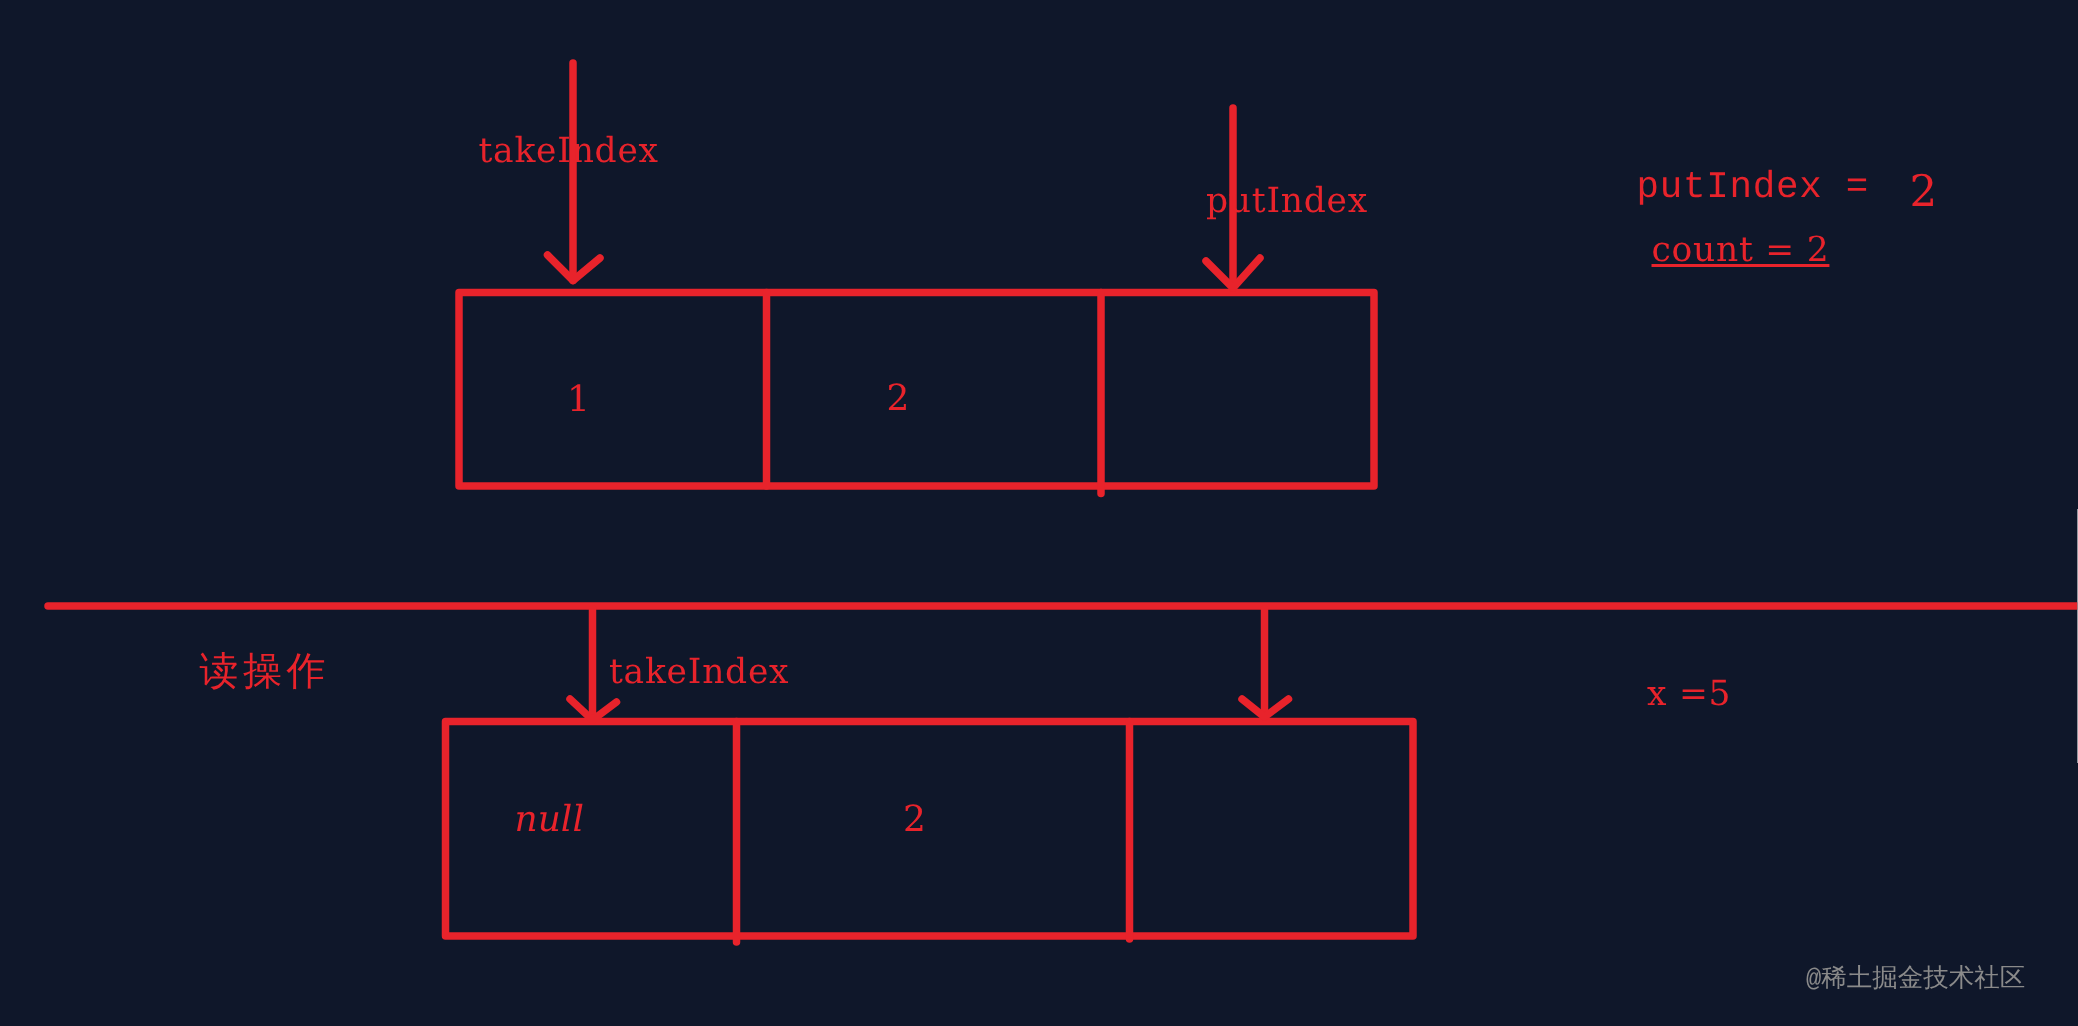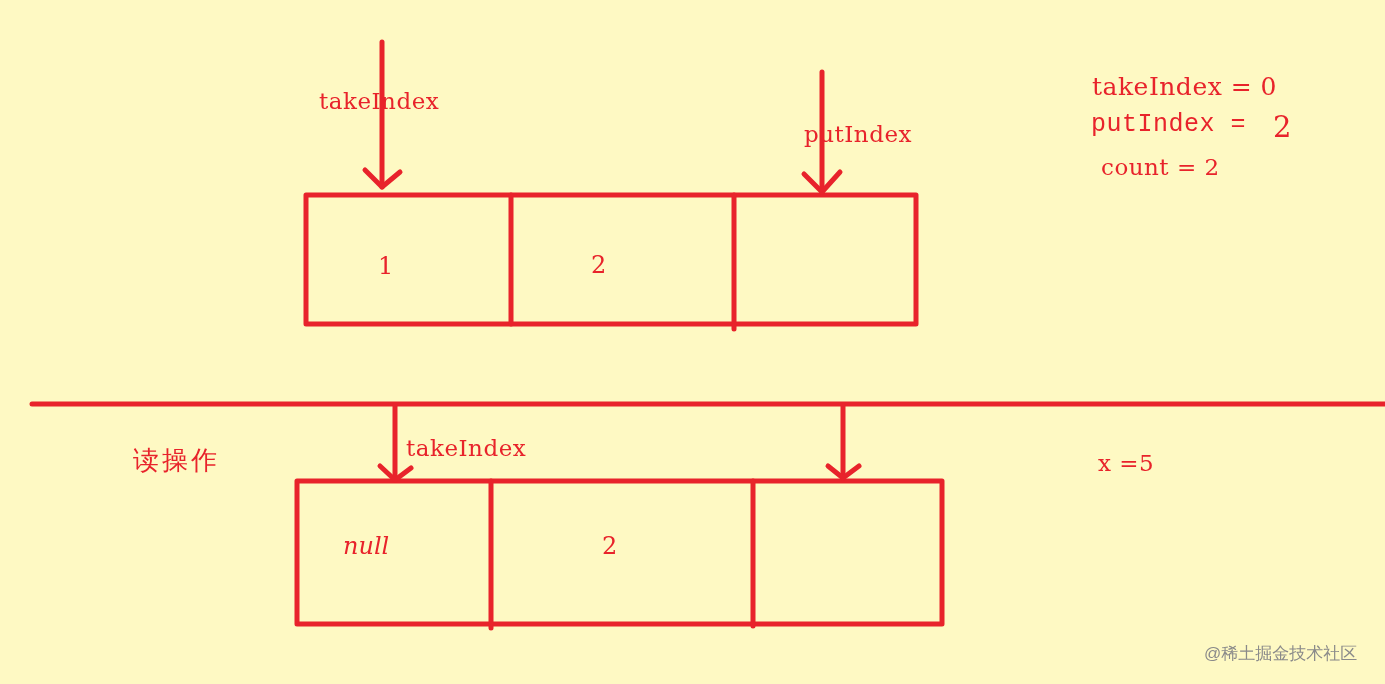--- a/index.html
+++ b/index.html
@@ -5,48 +5,47 @@
     html, body {
       margin: 0;
       padding: 0;
       background: #ffffff;
     }
     #canvas {
       position: relative;
       width: 1385px;
       height: 684px;
       overflow: hidden;
-      background: #fef9c3;
+      background: #0f172a;
     }
     svg.diagram {
       position: absolute;
       left: 0;
       top: 0;
     }
     .lbl {
       position: absolute;
       color: #e8232b;
       font-family: "DejaVu Serif", "Liberation Serif", serif;
       white-space: nowrap;
       line-height: 1;
     }
     .lbl-index { font-size: 23px; letter-spacing: 0.5px; }
     .lbl-cell { font-size: 24px; }
     .lbl-state { font-size: 25px; letter-spacing: 0.5px; }
     .lbl-state-small { font-size: 23px; letter-spacing: 0.5px; }
     .lbl-cn {
-      font-family: Liberation Serif, serif;
+      font-family: Liberation Mono, monospace;
       font-size: 26px;
       letter-spacing: 3px;
-      margin-top: 12px;
     }
     .watermark {
       position: absolute;
       color: #8a8a8a;
-      font-family: Liberation Sans, sans-serif;
+      font-family: Liberation Mono, monospace;
       font-size: 17px;
       white-space: nowrap;
       line-height: 1;
     }
   </style>
 </head>
 <body>
 
 <div id="canvas">
 
@@ -87,24 +86,23 @@
     </g>
   </svg>
 
   <div class="lbl lbl-index" style="left:319px; top:90px;">takeIndex</div>
   <div class="lbl lbl-index" style="left:804px; top:123px;">putIndex</div>
 
   <div class="lbl lbl-cell" style="left:378px; top:254px;">1</div>
   <div class="lbl lbl-cell" style="left:591px; top:253px;">2</div>
   <div class="lbl lbl-cell" style="left:815px; top:253px;"></div>
 
-  <div class="lbl lbl-state" style="left:1092px; top:74px;">takeIndex = 0</div>
   <div class="lbl lbl-state" style="left:1091px; top:112px;font-family:Liberation Mono, monospace;">putIndex =</div>
   <div class="lbl lbl-state" style="left:1273px; top:113px; font-size:29px;">2</div>
-  <div class="lbl lbl-state-small" style="left:1101px; top:156px;">count = 2</div>
+  <div class="lbl lbl-state-small" style="left:1101px; top:156px;text-decoration:underline;">count = 2</div>
 
   <div class="lbl lbl-cn" style="left:133px; top:436px;">读操作</div>
   <div class="lbl lbl-index" style="left:406px; top:437px;">takeIndex</div>
 
   <div class="lbl lbl-cell" style="left:343px; top:534px;font-style:italic;">null</div>
   <div class="lbl lbl-cell" style="left:602px; top:534px;">2</div>
   <div class="lbl lbl-cell" style="left:840px; top:534px;"></div>
 
   <div class="lbl lbl-state-small" style="left:1098px; top:452px;">x =5</div>
 

